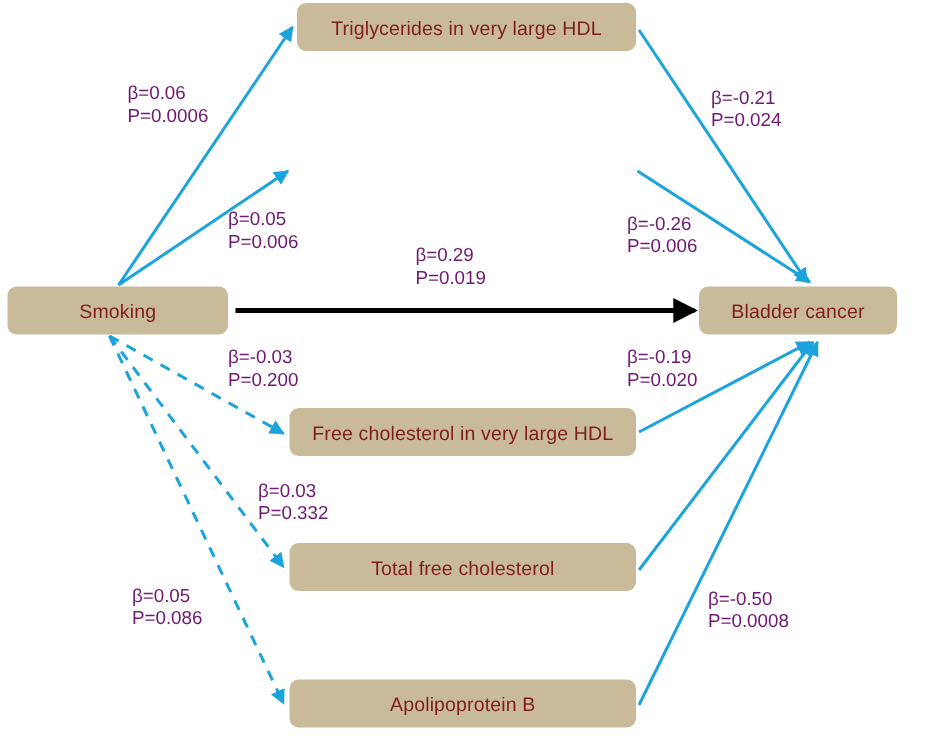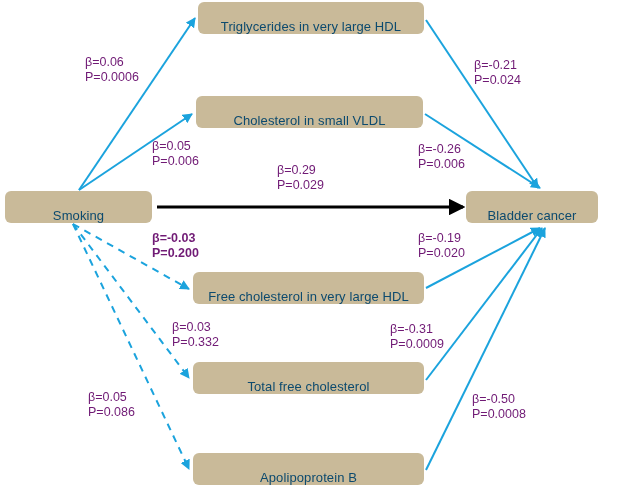--- a/index.html
+++ b/index.html
@@ -24,23 +24,23 @@
     top: 0;
     width: 617px;
     height: 493px;
   }
   .node {
     position: absolute;
     box-sizing: border-box;
     background: #c9ba99;
     border-radius: 6px;
     display: flex;
-    align-items: flex-end;
+    align-items: center;
     justify-content: center;
-    color: #0c4a6e;
+    color: #7f1d1d;
     font-size: 13px;
     font-family: "Liberation Sans", sans-serif;
     letter-spacing: 0.1px;
     white-space: nowrap;
     z-index: 3;
   }
   .edge-label {
     position: absolute;
     font-size: 12.5px;
     line-height: 15px;
@@ -84,23 +84,20 @@
     <line x1="426" y1="380" x2="542" y2="228" stroke="#1ba3dd" stroke-width="2" marker-end="url(#arrow-blue)"></line>
     <line x1="426" y1="470" x2="545" y2="228" stroke="#1ba3dd" stroke-width="2" marker-end="url(#arrow-blue)"></line>
 
     <line x1="157" y1="207" x2="463" y2="207" stroke="#000000" stroke-width="3.2" marker-end="url(#arrow-black)"></line>
   </svg>
 
   <div class="node" style="left:198px; top:2px; width:226px; height:32px;">
     <span>Triglycerides in very large HDL</span>
   </div>
 
-  <div class="node" style="left:196px; top:96px; width:227px; height:32px;">
-    <span>Cholesterol in small VLDL</span>
-  </div>
 
   <div class="node" style="left:193px; top:272px; width:231px; height:32px;">
     <span>Free cholesterol in very large HDL</span>
   </div>
 
   <div class="node" style="left:193px; top:362px; width:231px; height:32px;">
     <span>Total free cholesterol</span>
   </div>
 
   <div class="node" style="left:193px; top:453px; width:231px; height:32px;">
@@ -118,21 +115,21 @@
   <div class="edge-label" style="left:85px; top:55px;">
     <span>β=0.06</span>
     <span>P=0.0006</span>
   </div>
 
   <div class="edge-label" style="left:152px; top:139px;">
     <span>β=0.05</span>
     <span>P=0.006</span>
   </div>
 
-  <div class="edge-label" style="left:152px; top:231px;font-weight:bold;">
+  <div class="edge-label" style="left:152px; top:231px;">
     <span>β=-0.03</span>
     <span>P=0.200</span>
   </div>
 
   <div class="edge-label" style="left:172px; top:320px;">
     <span>β=0.03</span>
     <span>P=0.332</span>
   </div>
 
   <div class="edge-label" style="left:88px; top:390px;">
@@ -148,28 +145,24 @@
   <div class="edge-label" style="left:418px; top:142px;">
     <span>β=-0.26</span>
     <span>P=0.006</span>
   </div>
 
   <div class="edge-label" style="left:418px; top:231px;">
     <span>β=-0.19</span>
     <span>P=0.020</span>
   </div>
 
-  <div class="edge-label" style="left:390px; top:322px;">
-    <span>β=-0.31</span>
-    <span>P=0.0009</span>
-  </div>
 
   <div class="edge-label" style="left:472px; top:392px;">
     <span>β=-0.50</span>
     <span>P=0.0008</span>
   </div>
 
   <div class="edge-label" style="left:277px; top:163px; ">
     <span>β=0.29</span>
-    <span>P=0.029</span>
+    <span>P=0.019</span>
   </div>
 
 </div>
 
 </body></html>

